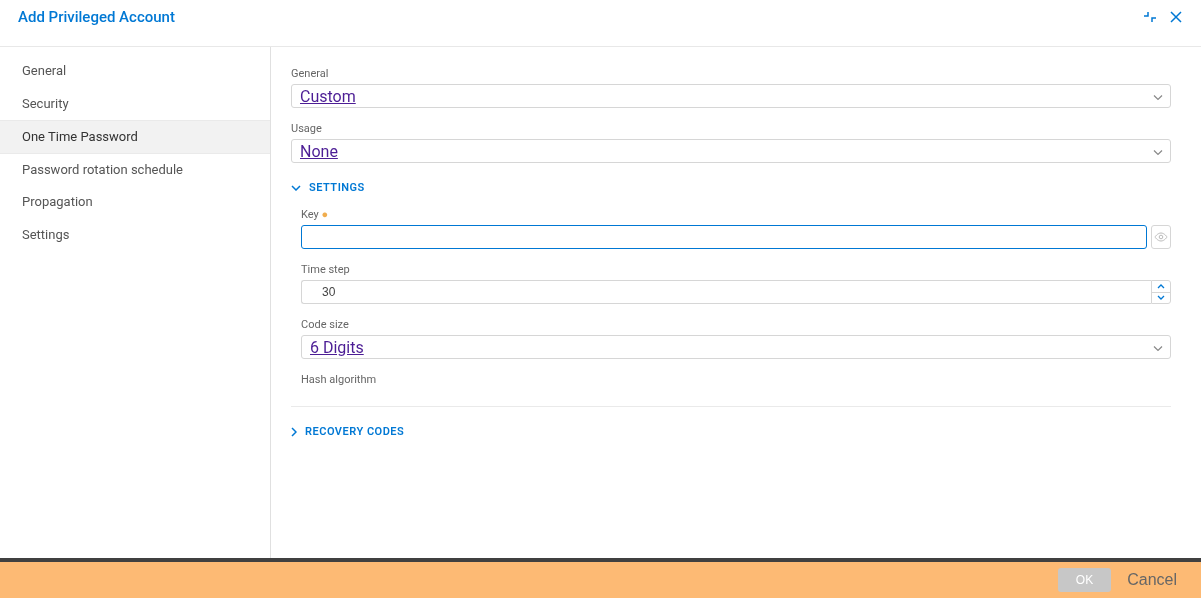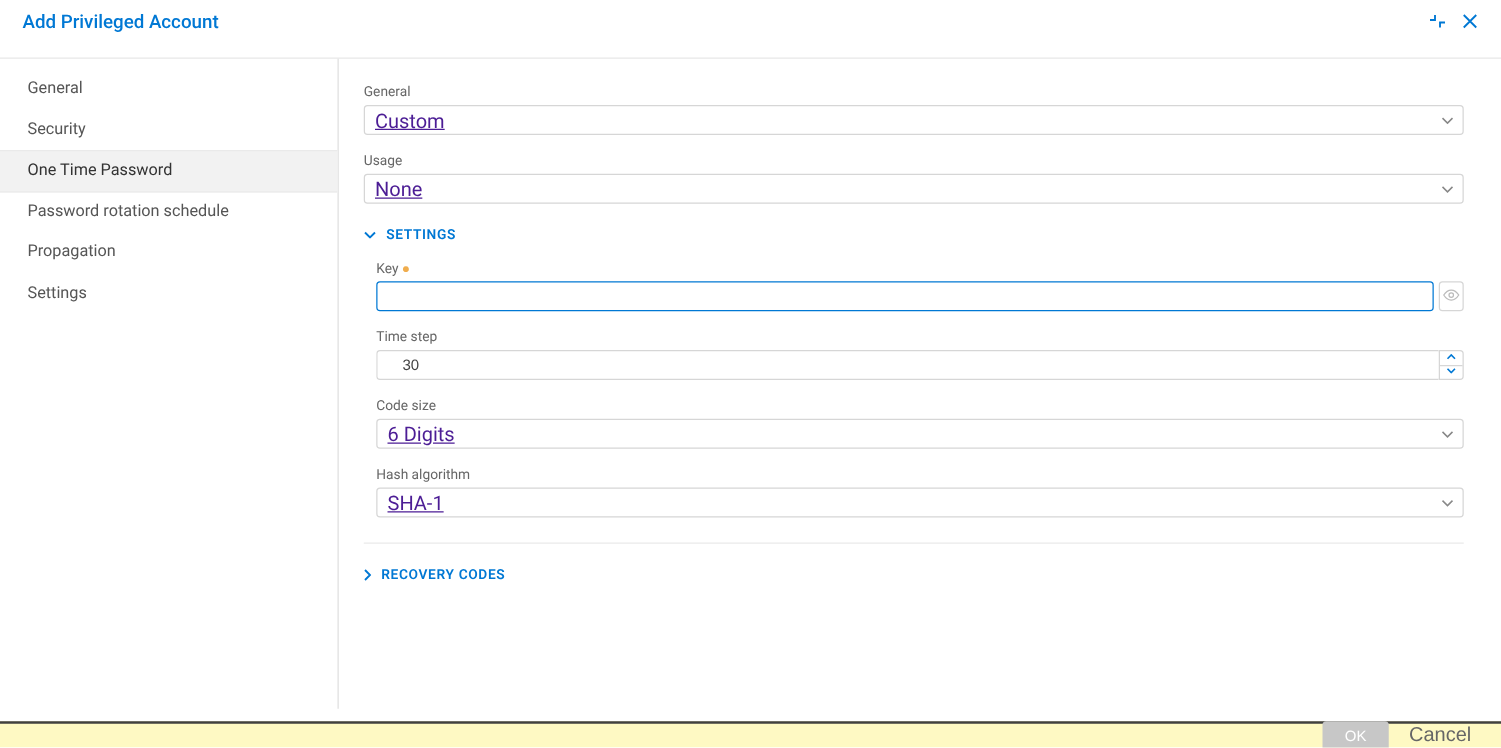--- a/index.html
+++ b/index.html
@@ -190,23 +190,23 @@
     .divider {
       border: none;
       border-top: 1px solid #eaeaea;
       margin: 20px 0 0 0;
     }
     .footer {
       position: absolute;
       bottom: 0;
       left: 0;
       right: 0;
-      height: 21px;
-      background: #fef9c3;
-      border-top: 2px solid #404040;
+      height: 40px;
+      background: #fdba74;
+      border-top: 4px solid #404040;
       display: flex;
       justify-content: flex-end;
       align-items: center;
       padding-right: 24px;
       gap: 16px;
     }
     .btn-ok {
       background: #c7c7c7;
       color: #fff;
       border: none;
@@ -324,28 +324,20 @@
       <div class="select-wrapper">
         <div class="select-input">6 Digits</div>
         <span class="select-caret">
           <svg width="10" height="6" viewBox="0 0 10 6" fill="none" stroke="currentColor" stroke-width="1.2">
               <path d="M1 1 L5 5 L9 1"></path>
             </svg>
         </span>
       </div>
 
       <label class="field-label">Hash algorithm</label>
-      <div class="select-wrapper">
-        <div class="select-input">SHA-1</div>
-        <span class="select-caret">
-          <svg width="10" height="6" viewBox="0 0 10 6" fill="none" stroke="currentColor" stroke-width="1.2">
-              <path d="M1 1 L5 5 L9 1"></path>
-            </svg>
-        </span>
-      </div>
 
     </div>
 
     <hr class="divider">
 
     <div class="section-header">
       <span class="toggle-icon">
         <svg width="6" height="10" viewBox="0 0 6 10" fill="none" stroke="currentColor" stroke-width="1.5">
             <path d="M1 1 L5 5 L1 9"></path>
           </svg>

